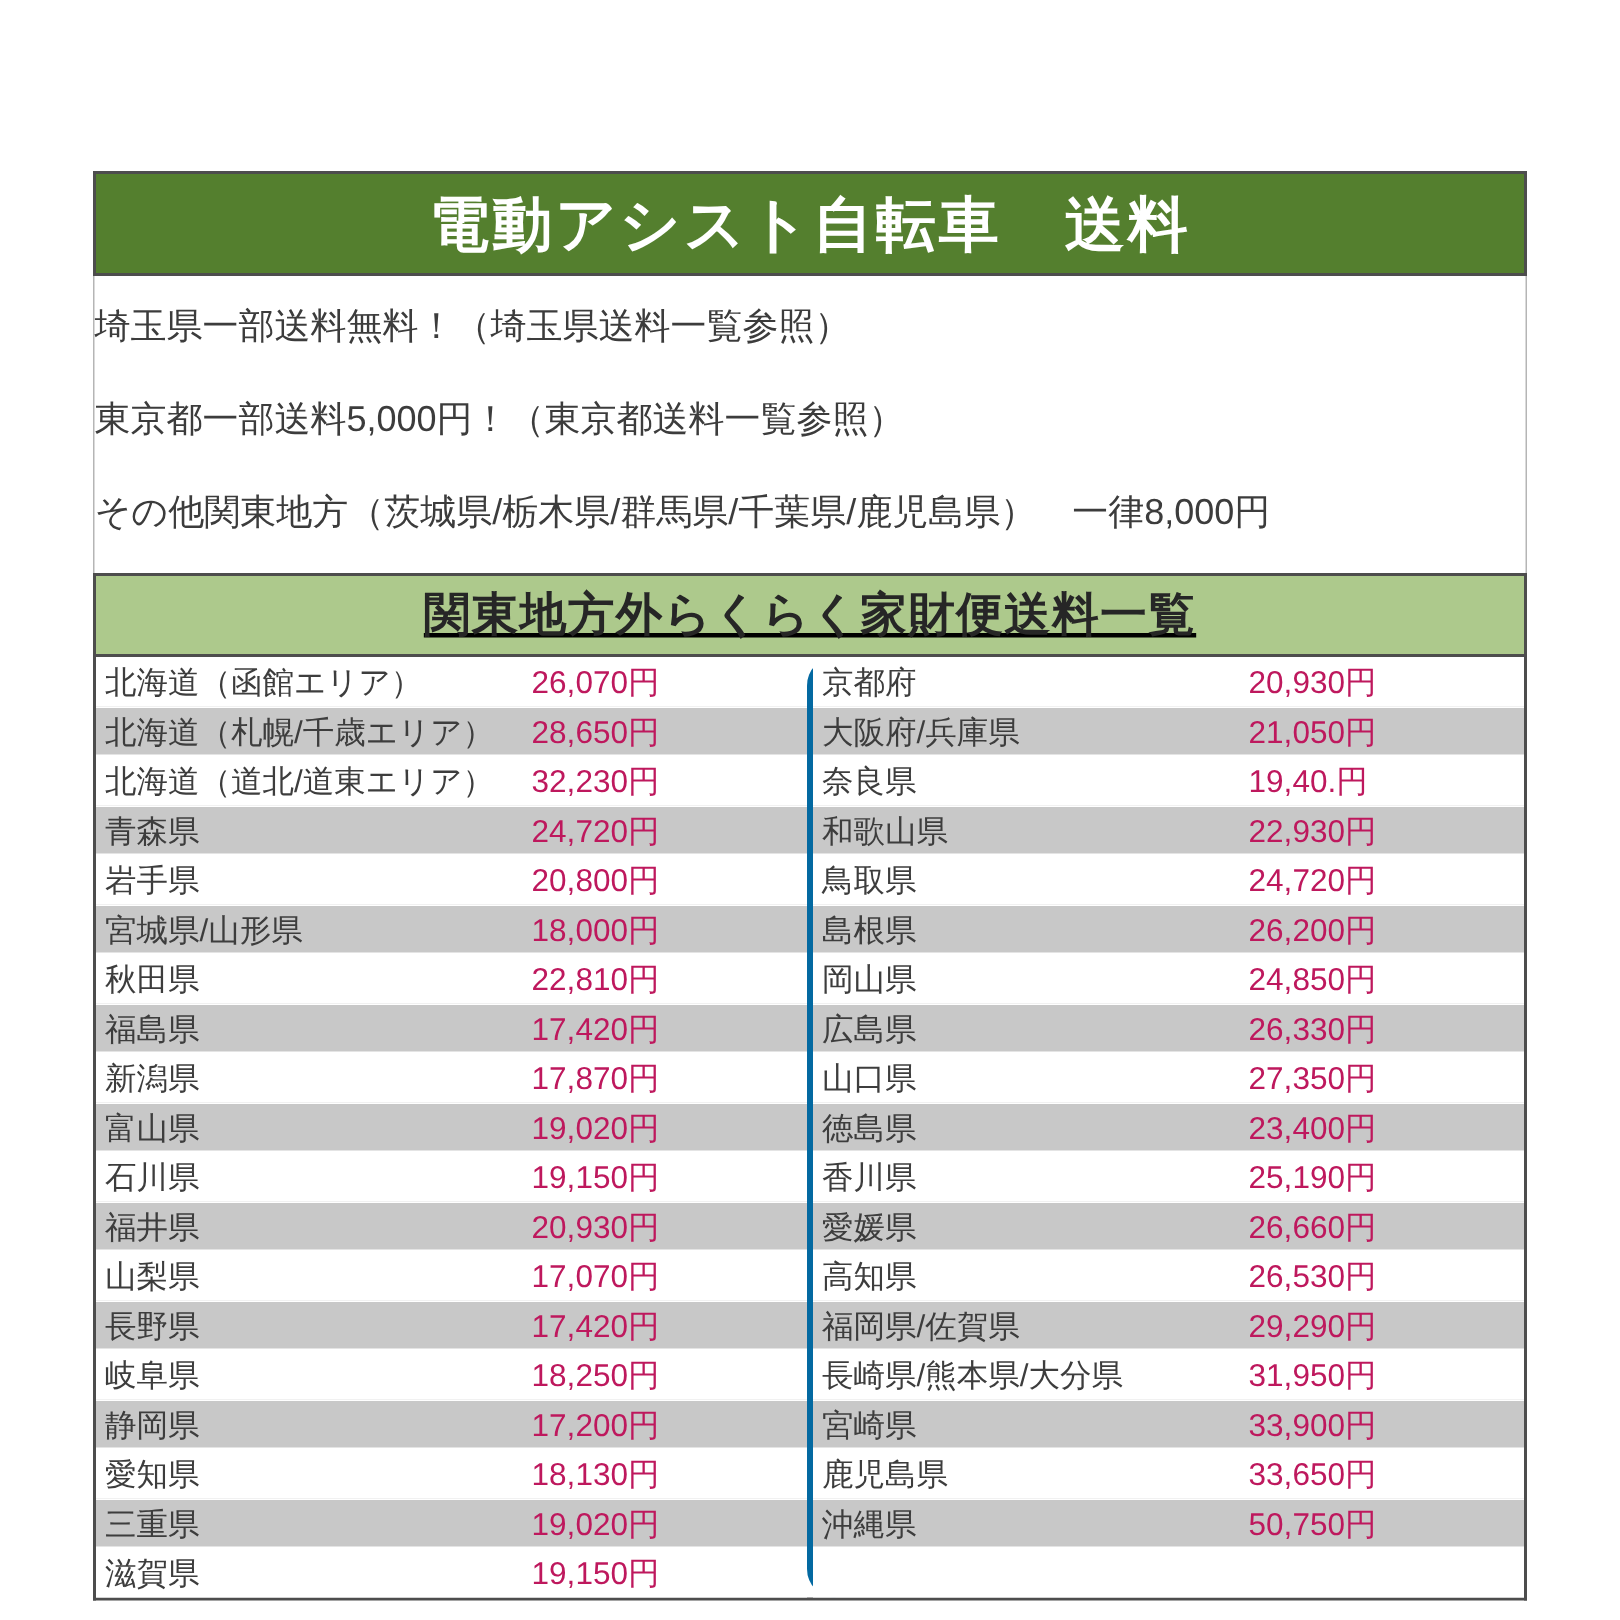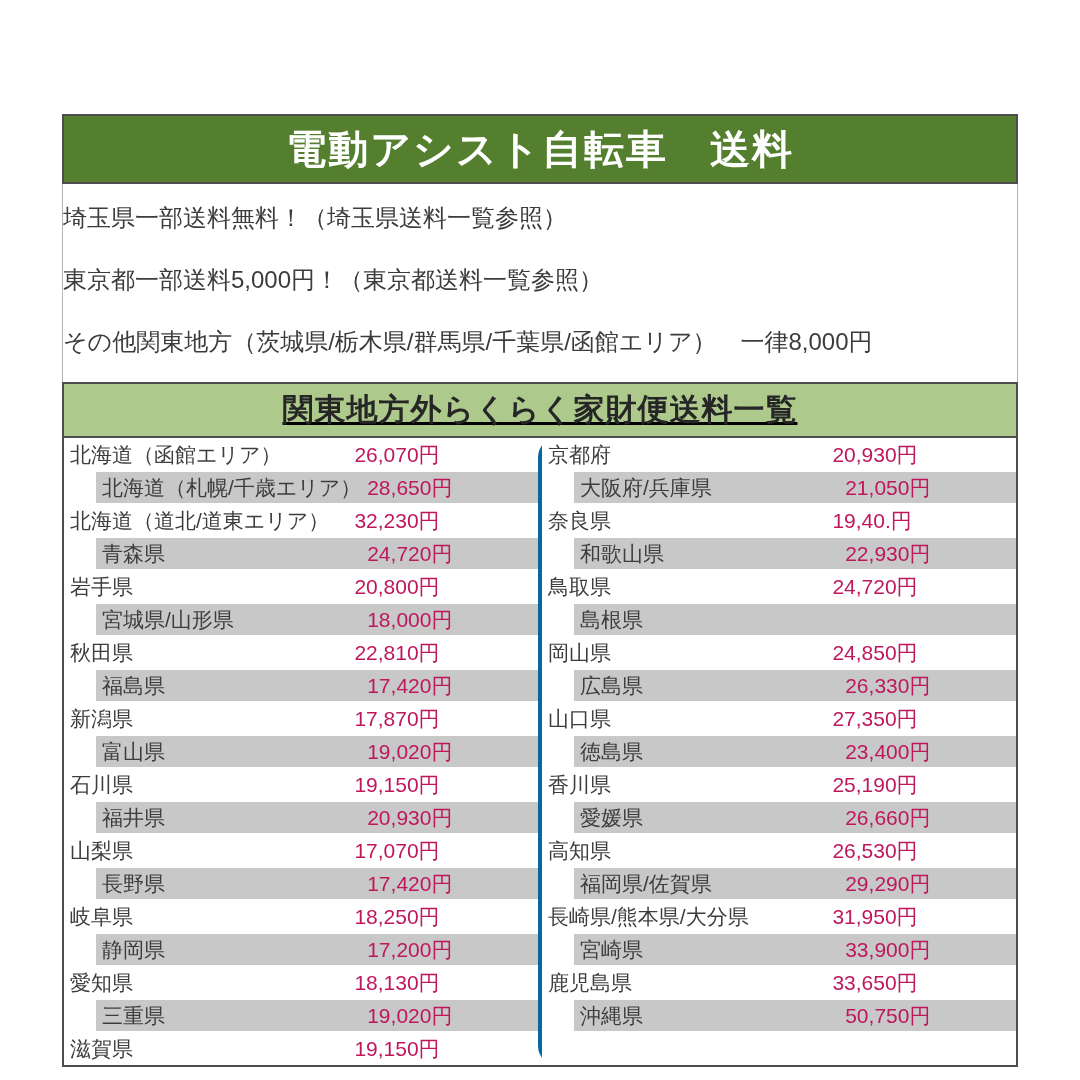--- a/index.html
+++ b/index.html
@@ -91,21 +91,20 @@
     box-sizing: border-box;
     height: 33px;
     display: flex;
     align-items: center;
     background: #ffffff;
   }
   .trow.alt {
     background: #c8c8c8;
     border-top: 1px solid #ffffff;
     border-bottom: 1px solid #ffffff;
-    margin-left: 32px;
   }
   .cell-region {
     flex: 0 0 60%;
     padding-left: 6px;
     font-size: 21px;
     color: #3d3d3d;
     white-space: nowrap;
     overflow: hidden;
   }
   .cell-price {
@@ -120,21 +119,21 @@
 
 <div class="sheet">
 
   <div class="title-bar">
     <span>電動アシスト自転車　送料</span>
   </div>
 
   <div class="notes">
     <div class="note-line">埼玉県一部送料無料！（埼玉県送料一覧参照）</div>
     <div class="note-line">東京都一部送料5,000円！（東京都送料一覧参照）</div>
-    <div class="note-line">その他関東地方（茨城県/栃木県/群馬県/千葉県/函館エリア）　一律8,000円</div>
+    <div class="note-line">その他関東地方（茨城県/栃木県/群馬県/千葉県/鹿児島県）　一律8,000円</div>
   </div>
 
   <div class="table-title-bar">
     <span>関東地方外らくらく家財便送料一覧</span>
   </div>
 
   <div class="table-wrap">
     <div class="half">
         <div class="trow">
           <span class="cell-region">北海道（函館エリア）</span>
@@ -229,20 +228,21 @@
         <div class="trow alt">
           <span class="cell-region">和歌山県</span>
           <span class="cell-price">22,930円</span>
         </div>
         <div class="trow">
           <span class="cell-region">鳥取県</span>
           <span class="cell-price">24,720円</span>
         </div>
         <div class="trow alt">
           <span class="cell-region">島根県</span>
+          <span class="cell-price">26,200円</span>
         </div>
         <div class="trow">
           <span class="cell-region">岡山県</span>
           <span class="cell-price">24,850円</span>
         </div>
         <div class="trow alt">
           <span class="cell-region">広島県</span>
           <span class="cell-price">26,330円</span>
         </div>
         <div class="trow">

